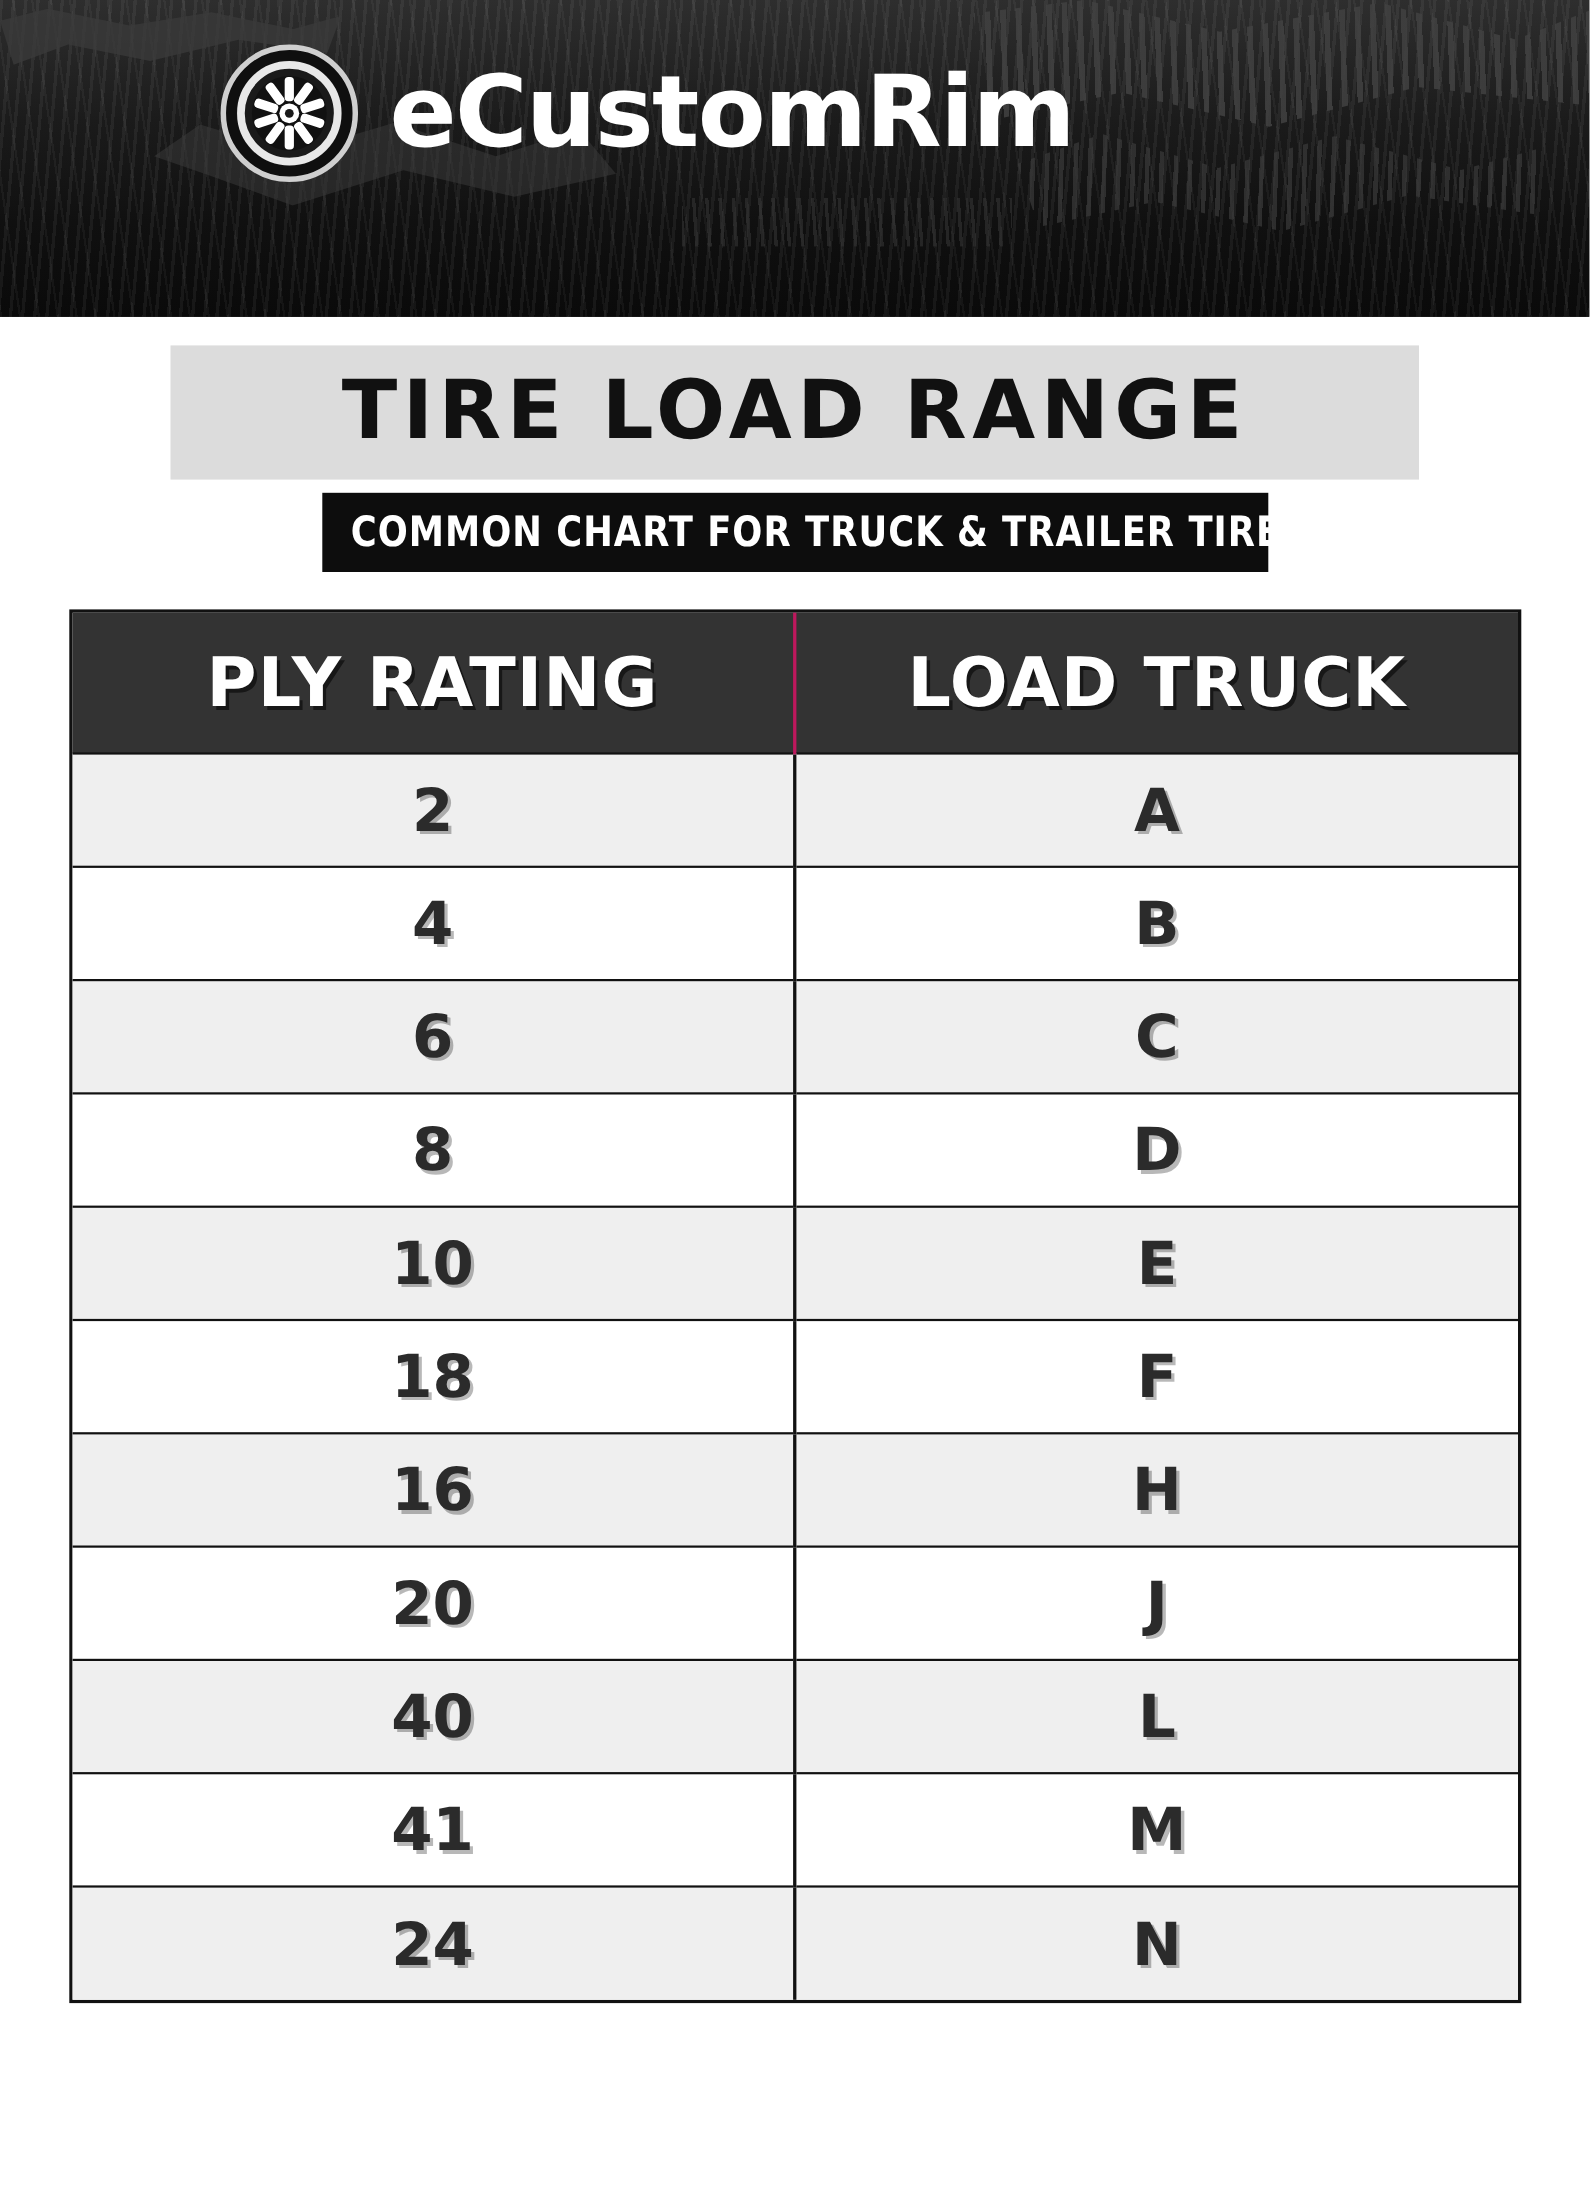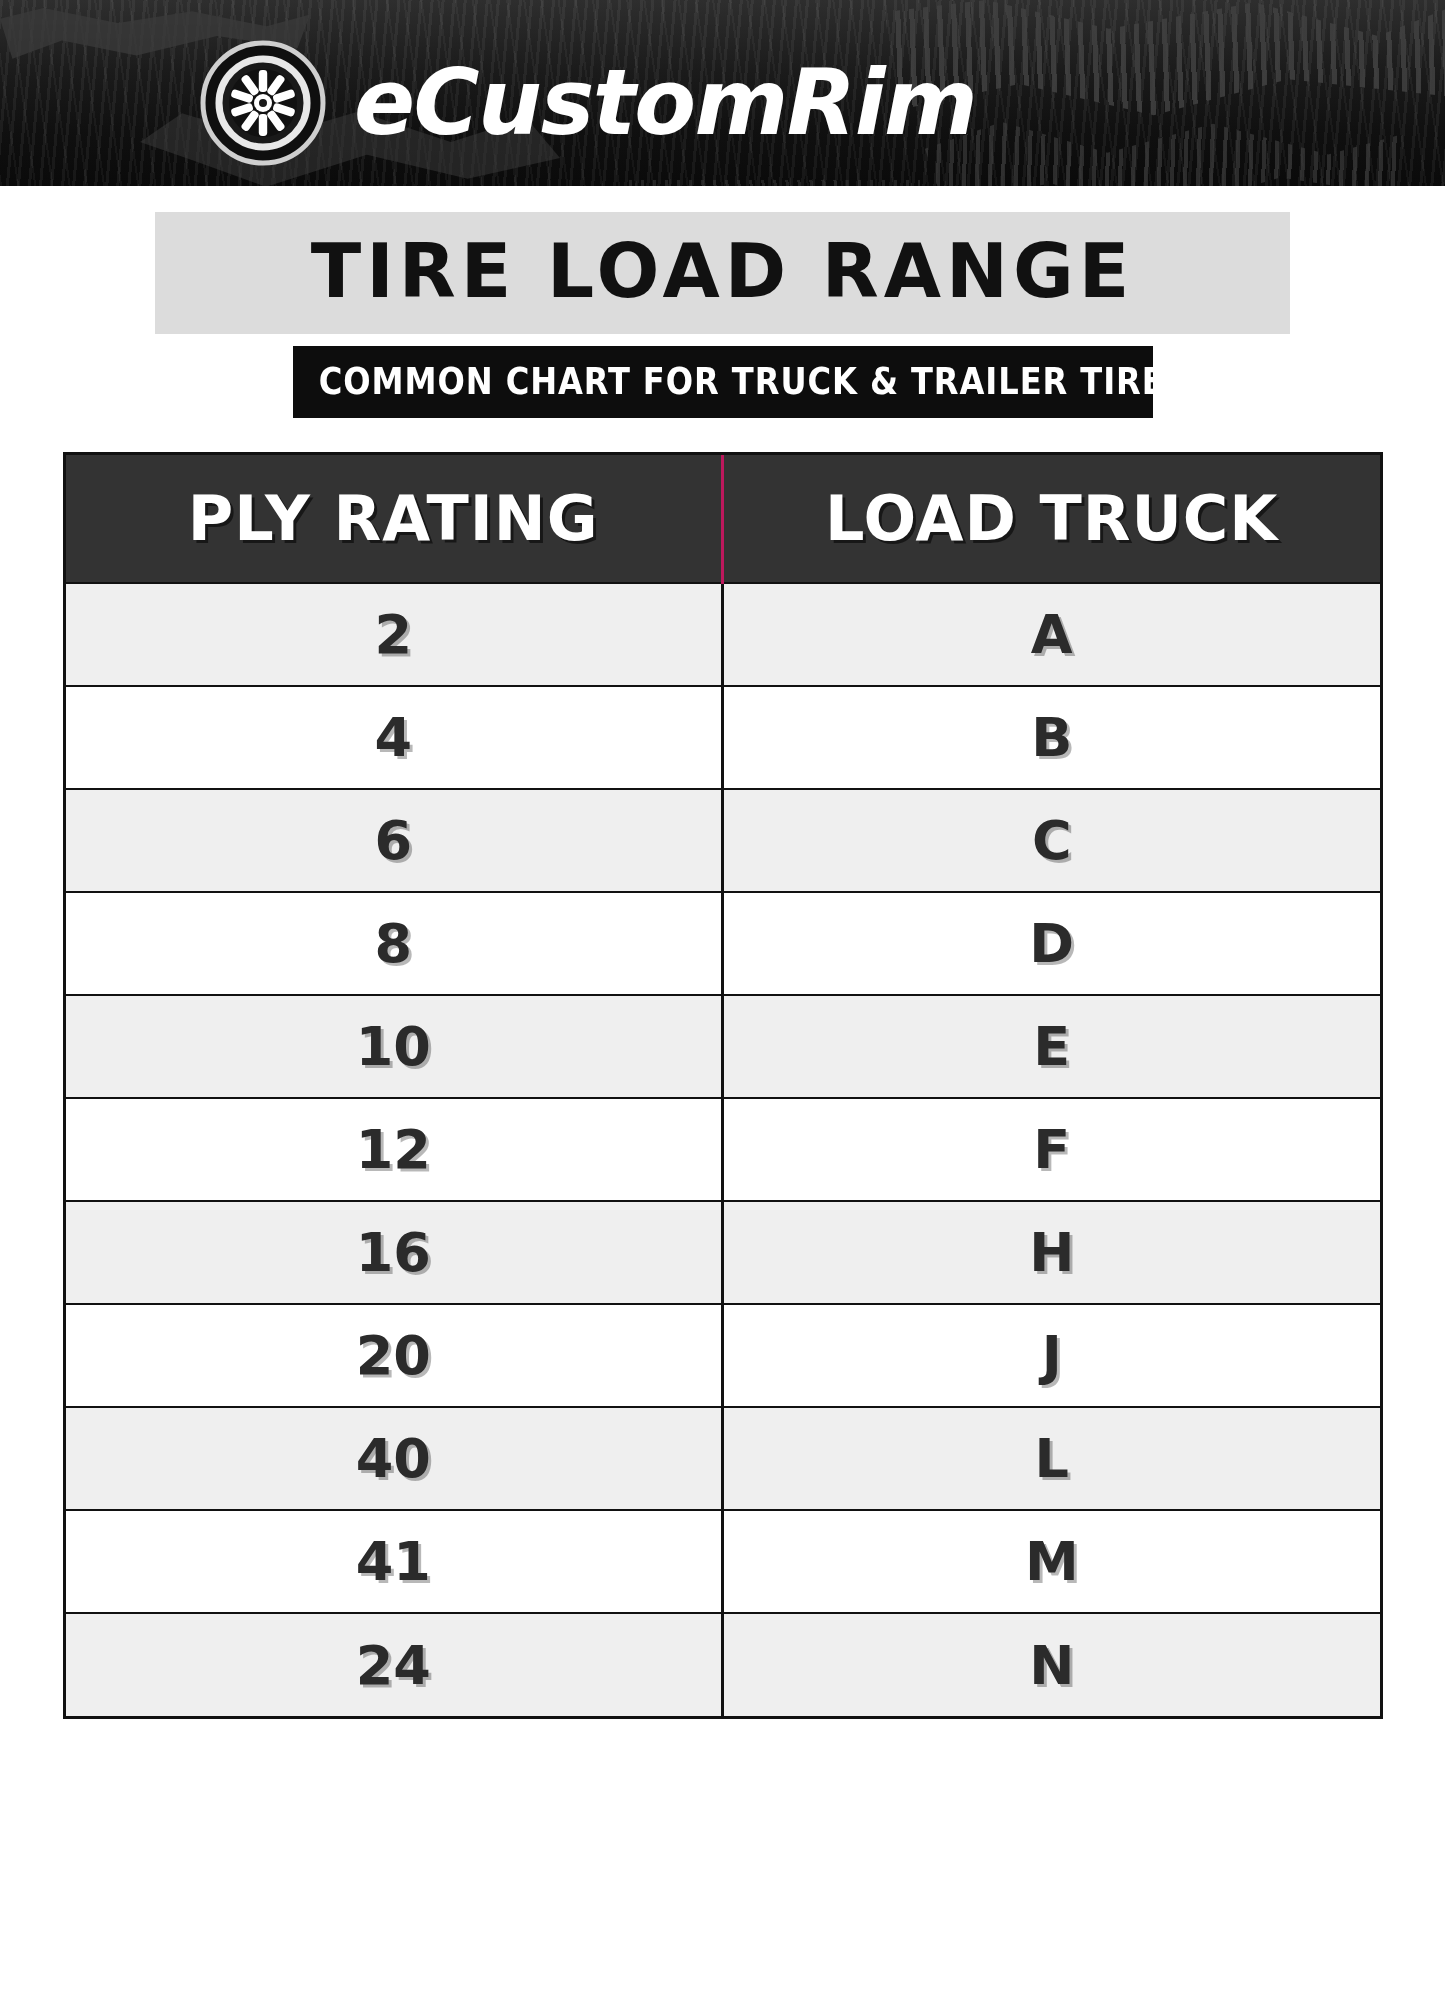--- a/index.html
+++ b/index.html
@@ -14,29 +14,28 @@
     position: relative;
     width: 1445px;
     height: 1995px;
     background: #ffffff;
   }
 
   
   .header-band {
     position: relative;
     width: 1445px;
-    height: 186px;
+    height: 288px;
     background:
       
       repeating-linear-gradient(95deg, rgba(255,255,255,0.055) 0px, rgba(255,255,255,0.055) 3px, rgba(0,0,0,0) 3px, rgba(0,0,0,0) 11px),
       repeating-linear-gradient(82deg, rgba(255,255,255,0.045) 0px, rgba(255,255,255,0.045) 2px, rgba(0,0,0,0) 2px, rgba(0,0,0,0) 17px),
       linear-gradient(180deg, #2e2e2e 0%, #1b1b1b 38%, #101010 70%, #0a0a0a 100%),
       #111111;
     overflow: hidden;
-    font-style: italic;
   }
   .grunge-a, .grunge-b, .grunge-c, .grunge-d, .grunge-e {
     position: absolute;
     background: #3b3b3b;
     opacity: 0.75;
   }
   .grunge-a { left: 0; top: 8px; width: 310px; height: 54px;
     clip-path: polygon(0% 20%, 14% 0%, 38% 28%, 62% 6%, 86% 34%, 100% 12%, 96% 74%, 70% 52%, 44% 88%, 20% 60%, 4% 94%);
   }
   .grunge-b { left: 140px; top: 110px; width: 420px; height: 80px;
@@ -267,21 +266,21 @@
         </tr>
         <tr>
           <td class="col-ply">8</td>
           <td class="col-load">D</td>
         </tr>
         <tr>
           <td class="col-ply">10</td>
           <td class="col-load">E</td>
         </tr>
         <tr>
-          <td class="col-ply">12</td>
+          <td class="col-ply">18</td>
           <td class="col-load">F</td>
         </tr>
         <tr>
           <td class="col-ply">16</td>
           <td class="col-load">H</td>
         </tr>
         <tr>
           <td class="col-ply">20</td>
           <td class="col-load">J</td>
         </tr>

